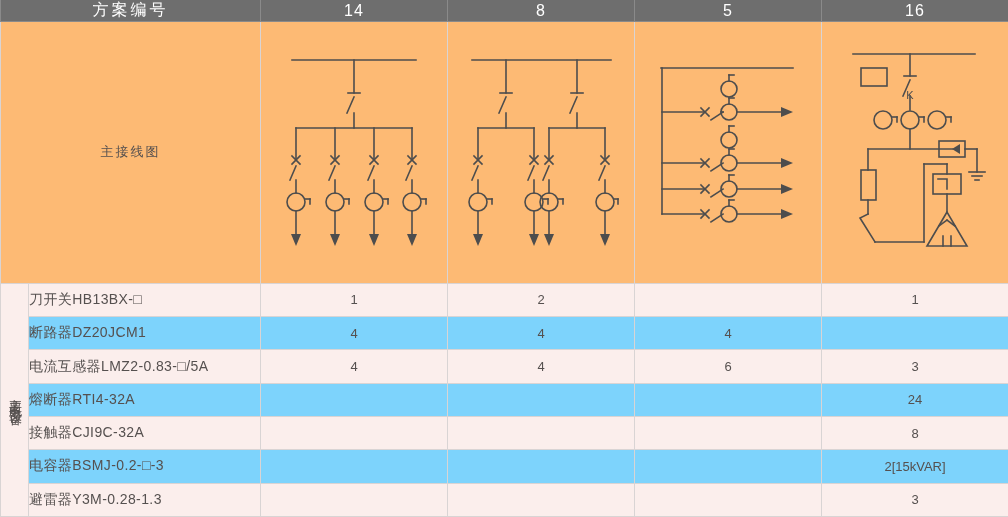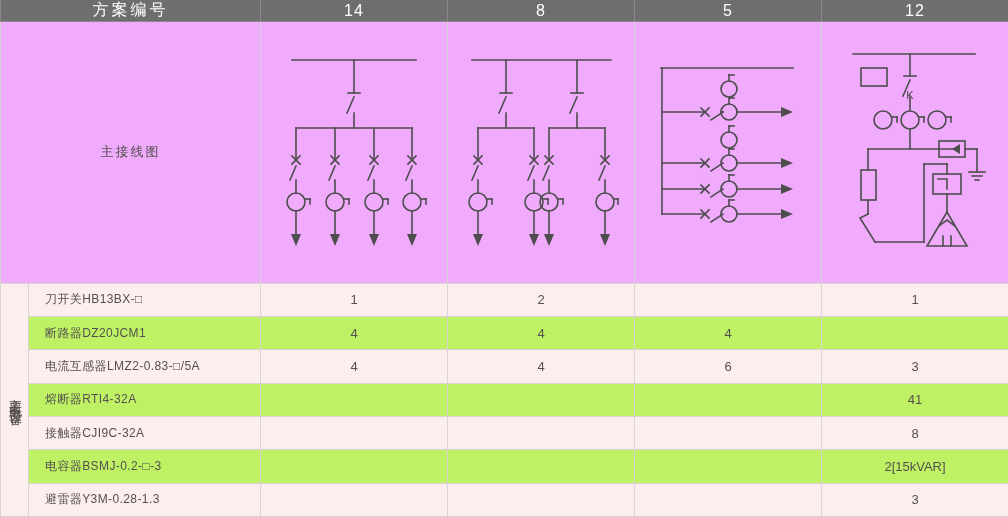--- a/index.html
+++ b/index.html
@@ -33,40 +33,40 @@
     font-size:16px;
     letter-spacing:1px;
     border:1px solid #8a8a8a;
     border-top:none;
   }
   tr.header td.plan-label{letter-spacing:3px;}
 
   
   tr.diagrams td{
     height:258px;
-    background:#f0abfc;
+    background:#fdba74;
     vertical-align:middle;
     font-family:Liberation Mono, monospace;
   }
   td.diagram-title{
     font-size:13.5px;letter-spacing:2px;color:#55504f;
   }
   .dgwrap{display:flex;align-items:center;justify-content:center;height:100%;}
 
   
   tr.datarow td{height:32px;}
   tr.datarow td.rowlabel{
     text-align:left;
-    padding-left:16px;
-    font-size:12px;
+    padding-left:0;
+    font-size:14px;
     letter-spacing:.4px;
     white-space:nowrap;
   }
   tr.odd td{background:#fbeeec;}
-  tr.even td{background:#bef264;}
+  tr.even td{background:#7dd3fc;}
 
   td.vertlabel{
     width:28px;
     background:#ffffff;
     font-size:13px;
     letter-spacing:2px;
     color:#55504f;
     line-height:1.45;
   }
   .vl-inner{
@@ -91,21 +91,21 @@
     <col style="width:187px">
     <col style="width:187px">
   </colgroup>
 
   <tbody>
         <tr class="header">
     <td colspan="2" class="plan-label">方案编号</td>
     <td>14</td>
     <td>8</td>
     <td>5</td>
-    <td>12</td>
+    <td>16</td>
   </tr>
 
   <tr class="diagrams">
     <td colspan="2" class="diagram-title">主接线图</td>
 
     <td>
       <div class="dgwrap">
         <svg width="150" height="205" viewBox="0 0 150 205">
           <g fill="none" stroke="#4d4d4d" stroke-width="1.6" stroke-linecap="square">
 
@@ -389,21 +389,21 @@
     <td>4</td>
     <td>6</td>
     <td>3</td>
   </tr>
 
   <tr class="datarow even">
     <td class="rowlabel">熔断器RTI4-32A</td>
     <td></td>
     <td></td>
     <td></td>
-    <td>41</td>
+    <td>24</td>
   </tr>
 
   <tr class="datarow odd">
     <td class="rowlabel">接触器CJI9C-32A</td>
     <td></td>
     <td></td>
     <td></td>
     <td>8</td>
   </tr>
 

